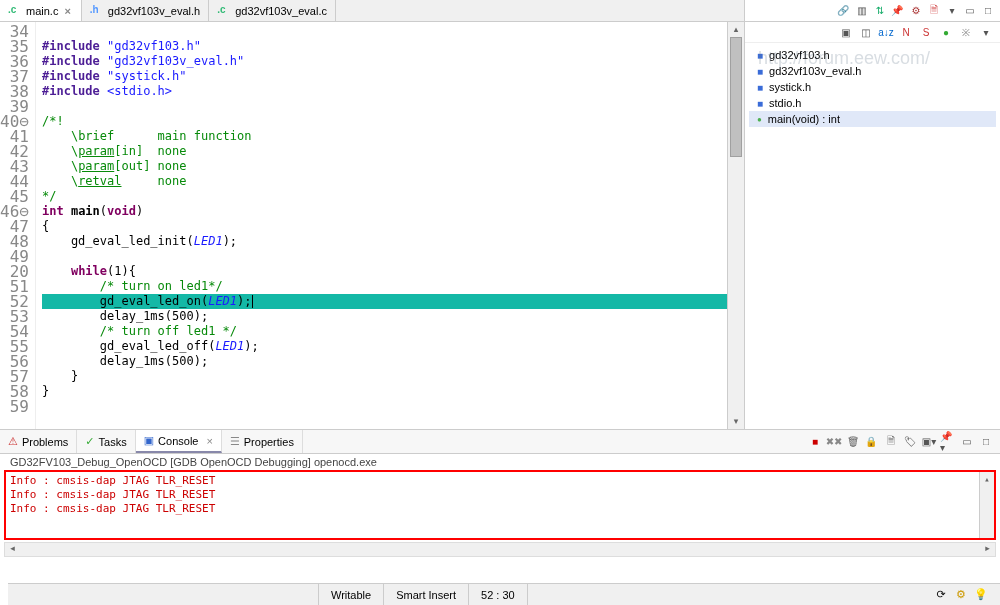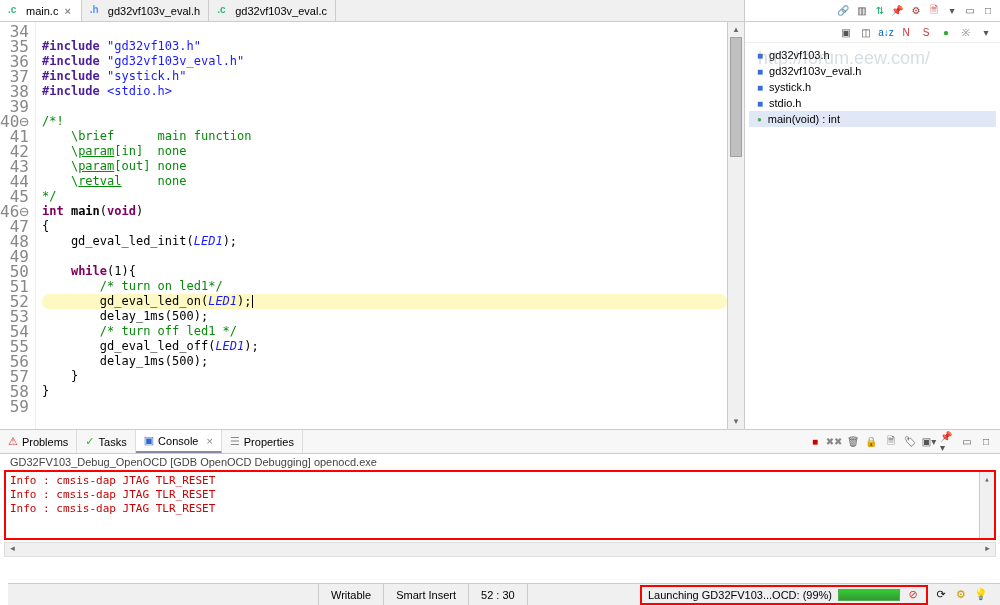--- a/index.html
+++ b/index.html
@@ -16,21 +16,21 @@
 .tab .close { color: #888; font-weight: bold; padding: 0 2px; }
 .file-icon { width: 14px; height: 14px; display: inline-block; }
 .fic { color: #3b7; font-weight: bold; font-size: 10px; }
 .fih { color: #59f; font-weight: bold; font-size: 10px; }
 
 .editor-body { flex: 1; display: flex; overflow: auto; background: #fff; }
 .gutter { width: 36px; text-align: right; color: #888; background: #fff; padding-right: 6px; border-right: 1px solid #eee; font-family: Consolas, monospace; font-size: 16px; line-height: 15px; padding-top: 2px; }
 .gutter .ln { height: 15px; }
 .code { flex: 1; font-family: Consolas, monospace; font-size: 12px; line-height: 15px; white-space: pre; padding-top: 2px; padding-left: 6px; position: relative; }
 .code .line { height: 15px; }
-.code .current { background: #fef9c3; border-radius: 7px; }
+.code .current { background: #14b8a6; }
 .kw-include { color: #4c1d95; font-weight: bold; }
 .kw-type { color: #800060; font-weight: bold; }
 .kw-str { color: #1a1aff; }
 .kw-comment { color: #078a0a; }
 .kw-macro { color: #1a1aff; font-style: italic; }
 .fn { color: #000; font-weight: bold; }
 .caret { display: inline-block; width: 1px; height: 13px; background: #000; vertical-align: middle; }
 
 .editor-scroll { width: 17px; background: #f0f0f0; border-left: 1px solid #ccc; position: relative; }
 .editor-scroll .arr { text-align: center; font-size: 9px; color: #666; height: 15px; line-height: 15px; }
@@ -100,21 +100,21 @@
           <div class="ln">40⊖</div>
           <div class="ln">41</div>
           <div class="ln">42</div>
           <div class="ln">43</div>
           <div class="ln">44</div>
           <div class="ln">45</div>
           <div class="ln">46⊖</div>
           <div class="ln">47</div>
           <div class="ln">48</div>
           <div class="ln">49</div>
-          <div class="ln">50</div>
+          <div class="ln">20</div>
           <div class="ln">51</div>
           <div class="ln">52</div>
           <div class="ln">53</div>
           <div class="ln">54</div>
           <div class="ln">55</div>
           <div class="ln">56</div>
           <div class="ln">57</div>
           <div class="ln">58</div>
           <div class="ln">59</div>
         </div>
@@ -221,22 +221,17 @@
   <div class="arr l">◂</div>
   <div class="arr r">▸</div>
 </div>
 
 <div class="statusbar">
   <div class="status-cell" style="width:310px"></div>
   <div class="status-cell">Writable</div>
   <div class="status-cell">Smart Insert</div>
   <div class="status-cell">52 : 30</div>
   <div class="status-cell" style="flex:1;justify-content:flex-end;gap:6px">
-    <div class="launch-box">
-      <span>Launching GD32FV103...OCD: (99%)</span>
-      <div class="progress"></div>
-      <span class="sicon" style="color:#c33">⊘</span>
-    </div>
     <span class="sicon">⟳</span>
     <span class="sicon" style="color:#c90">⚙</span>
     <span class="sicon" style="color:#c90">💡</span>
   </div>
 </div>
 
 </body></html>

